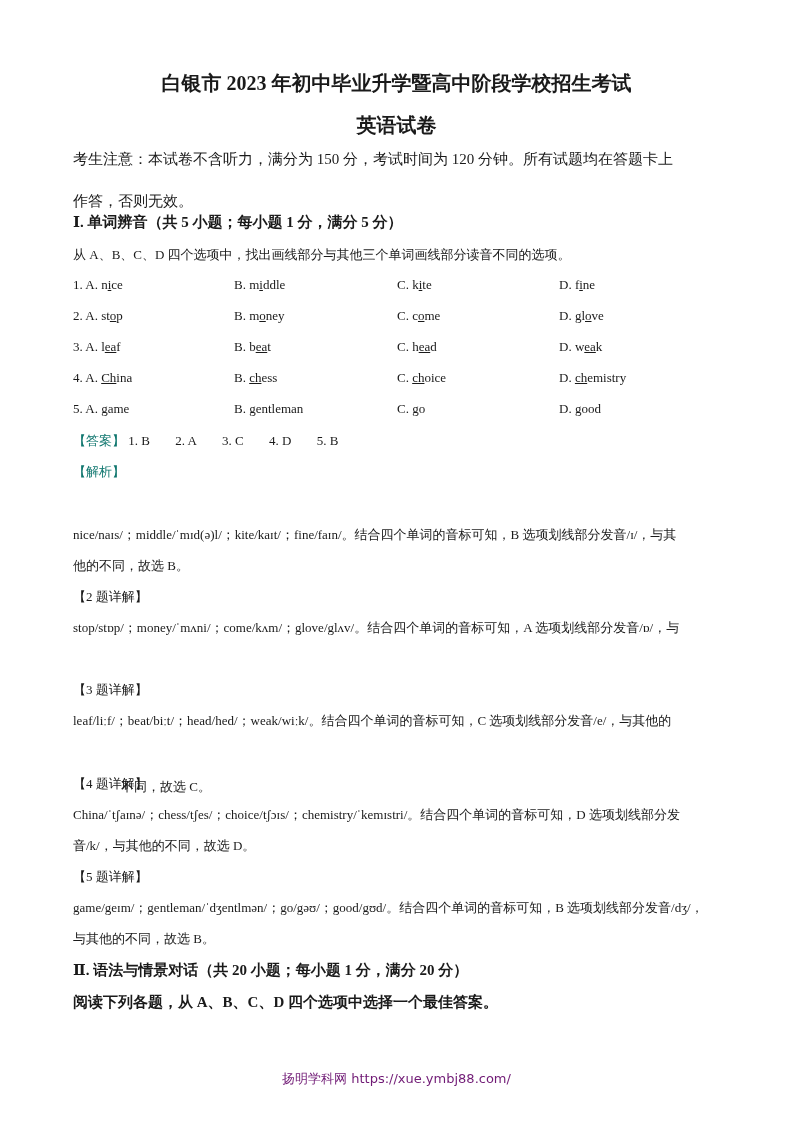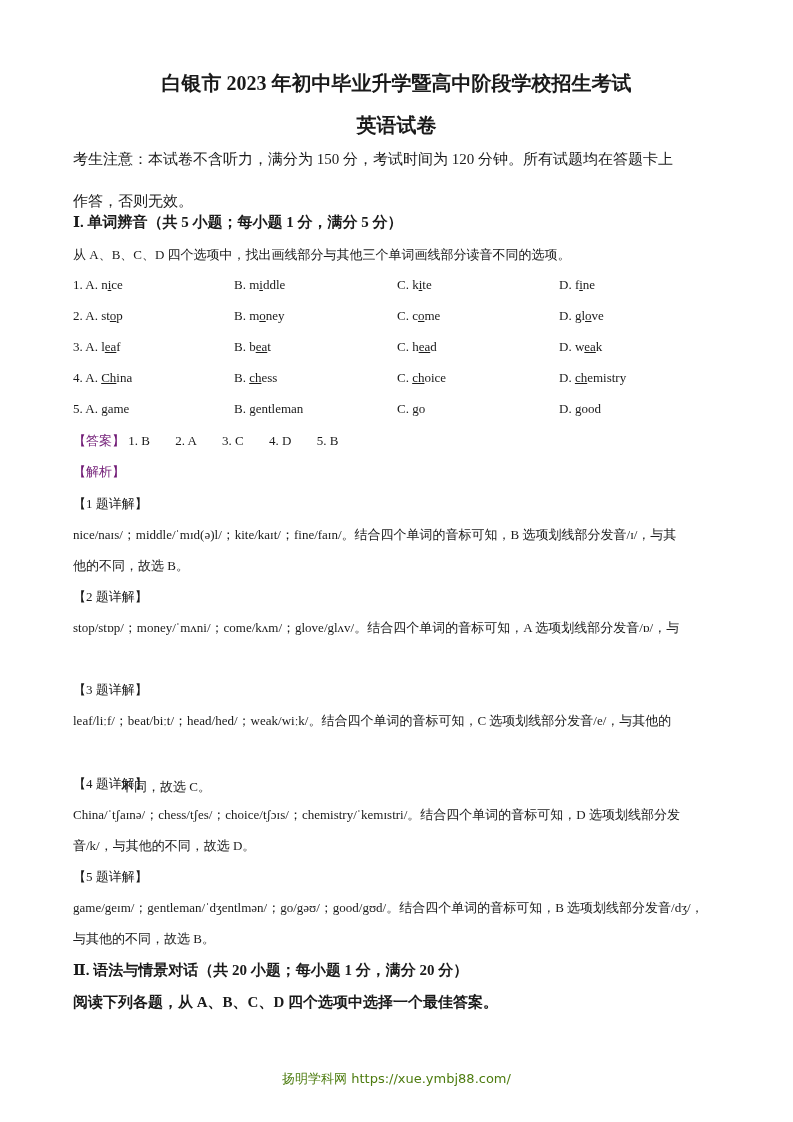--- a/index.html
+++ b/index.html
@@ -7,24 +7,24 @@
          font-family: "Liberation Serif", "DejaVu Serif", serif; color: #1a1a1a; }
   .page { position: absolute; left: 0; top: 0; width: 793px; height: 992px; }
   .title { position: absolute; left: 0; width: 793px; text-align: center; font-weight: bold; font-size: 20px; }
   .t1 { top: 70px; }
   .t2 { top: 112px; }
   .line { position: absolute; left: 73px; width: 660px; font-size: 13px; white-space: nowrap; }
   .bold { font-weight: normal; font-size: 15px; }
   .sec { font-weight: bold; font-size: 15px; }
   .opt { position: absolute; font-size: 13px; white-space: nowrap; }
   .u { text-decoration: underline; }
-  .blue { color: #701a75; }
+  .blue { color: #0f766e; }
   .ans-item { display: inline-block; margin-right: 22px; }
   .footer { position: absolute; top: 1070px; left: 0; width: 793px; text-align: center;
-            font-family: "DejaVu Sans", sans-serif; font-size: 13px; color: #4d7c0f; }
+            font-family: "DejaVu Sans", sans-serif; font-size: 13px; color: #701a75; }
 </style>
 </head>
 <body>
 
 <div class="page">
   <div class="title t1">白银市 2023 年初中毕业升学暨高中阶段学校招生考试</div>
   <div class="title t2">英语试卷</div>
 
   <div class="line bold" style="top:150px;">考生注意：本试卷不含听力，满分为 150 分，考试时间为 120 分钟。所有试题均在答题卡上</div>
   <div class="line bold" style="top:192px;">作答，否则无效。</div>
@@ -58,21 +58,20 @@
   <div class="line" style="top:432px;">
     <span class="blue">【答案】</span>
     <span class="ans-item">1. B</span>
     <span class="ans-item">2. A</span>
     <span class="ans-item">3. C</span>
     <span class="ans-item">4. D</span>
     <span class="ans-item">5. B</span>
   </div>
   <div class="line blue" style="top:463px;">【解析】</div>
 
-  <div class="line" style="top:495px;">【1 题详解】</div>
   <div class="line" style="top:526px;">nice/naɪs/；middle/ˈmɪd(ə)l/；kite/kaɪt/；fine/faɪn/。结合四个单词的音标可知，B 选项划线部分发音/ɪ/，与其</div>
   <div class="line" style="top:557px;">他的不同，故选 B。</div>
 
   <div class="line" style="top:588px;">【2 题详解】</div>
   <div class="line" style="top:619px;">stop/stɒp/；money/ˈmʌni/；come/kʌm/；glove/glʌv/。结合四个单词的音标可知，A 选项划线部分发音/ɒ/，与</div>
 
   <div class="line" style="top:681px;">【3 题详解】</div>
   <div class="line" style="top:712px;">leaf/liːf/；beat/biːt/；head/hed/；weak/wiːk/。结合四个单词的音标可知，C 选项划线部分发音/e/，与其他的</div>
   <div class="line" style="top:778px;margin-left:48px;">不同，故选 C。</div>
 

